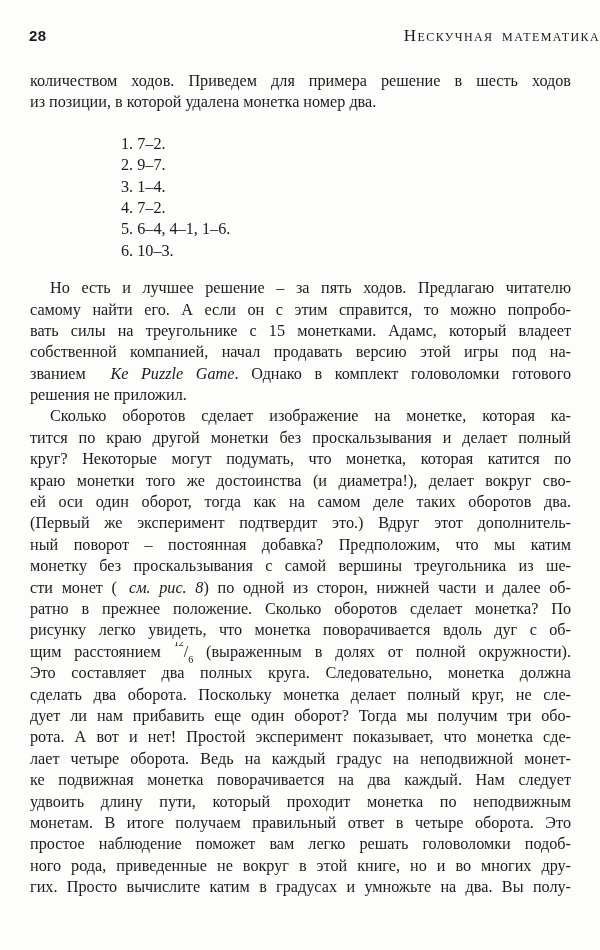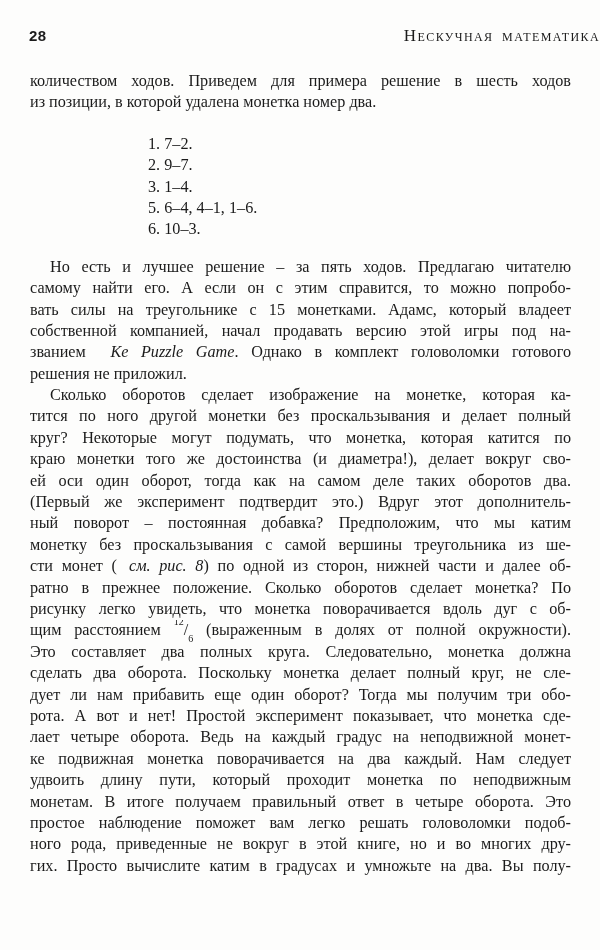--- a/index.html
+++ b/index.html
@@ -58,21 +58,21 @@
     height: 21.4px;
     overflow: hidden;
     text-align: justify;
     text-align-last: justify;
     text-justify: inter-word;
   }
   .line.last { text-align-last: left; }
   .line.indent { text-indent: 20px; }
 
   
-  .moves { margin: 20px 0 16px 118px; }
+  .moves { margin: 20px 0 16px 91px; }
   .move { height: 21.4px; }
 
   .para i { font-style: italic; margin-left: 12px; }
   sup, sub {
     font-size: 0.62em;
     line-height: 0;
     position: relative;
   }
   sup { top: -0.42em; }
   sub { top: 0.22em; }
@@ -91,36 +91,37 @@
 
     <div class="para">
         <div class="line">количеством ходов. Приведем для примера решение в шесть ходов</div>
         <div class="line last">из позиции, в которой удалена монетка номер два.</div>
       </div>
 
     <div class="moves">
         <div class="move">1. 7–2.</div>
         <div class="move">2. 9–7.</div>
         <div class="move">3. 1–4.</div>
+        <div class="move">4. 7–2.</div>
         <div class="move">5. 6–4, 4–1, 1–6.</div>
         <div class="move">6. 10–3.</div>
       </div>
 
     <div class="para">
         <div class="line indent">Но есть и лучшее решение – за пять ходов. Предлагаю читателю</div>
         <div class="line">самому найти его. А если он с этим справится, то можно попробо-</div>
         <div class="line">вать силы на треугольнике с 15 монетками. Адамс, который владеет</div>
         <div class="line">собственной компанией, начал продавать версию этой игры под на-</div>
         <div class="line">званием <i>Ke Puzzle Game</i>. Однако в комплект головоломки готового</div>
         <div class="line last">решения не приложил.</div>
       </div>
 
     <div class="para">
         <div class="line indent">Сколько оборотов сделает изображение на монетке, которая ка-</div>
-        <div class="line">тится по ного другой монетки без проскальзывания и делает полный</div>
+        <div class="line">тится по краю другой монетки без проскальзывания и делает полный</div>
         <div class="line">круг? Некоторые могут подумать, что монетка, которая катится по</div>
         <div class="line">краю монетки того же достоинства (и диаметра!), делает вокруг сво-</div>
         <div class="line">ей оси один оборот, тогда как на самом деле таких оборотов два.</div>
         <div class="line">(Первый же эксперимент подтвердит это.) Вдруг этот дополнитель-</div>
         <div class="line">ный поворот – постоянная добавка? Предположим, что мы катим</div>
         <div class="line">монетку без проскальзывания с самой вершины треугольника из ше-</div>
         <div class="line">сти монет (<i>см. рис. 8</i>) по одной из сторон, нижней части и далее об-</div>
         <div class="line">ратно в прежнее положение. Сколько оборотов сделает монетка? По</div>
         <div class="line">рисунку легко увидеть, что монетка поворачивается вдоль дуг с об-</div>
         <div class="line">щим расстоянием <sup>12</sup>/<sub>6</sub> (выраженным в долях от полной окружности).</div>

